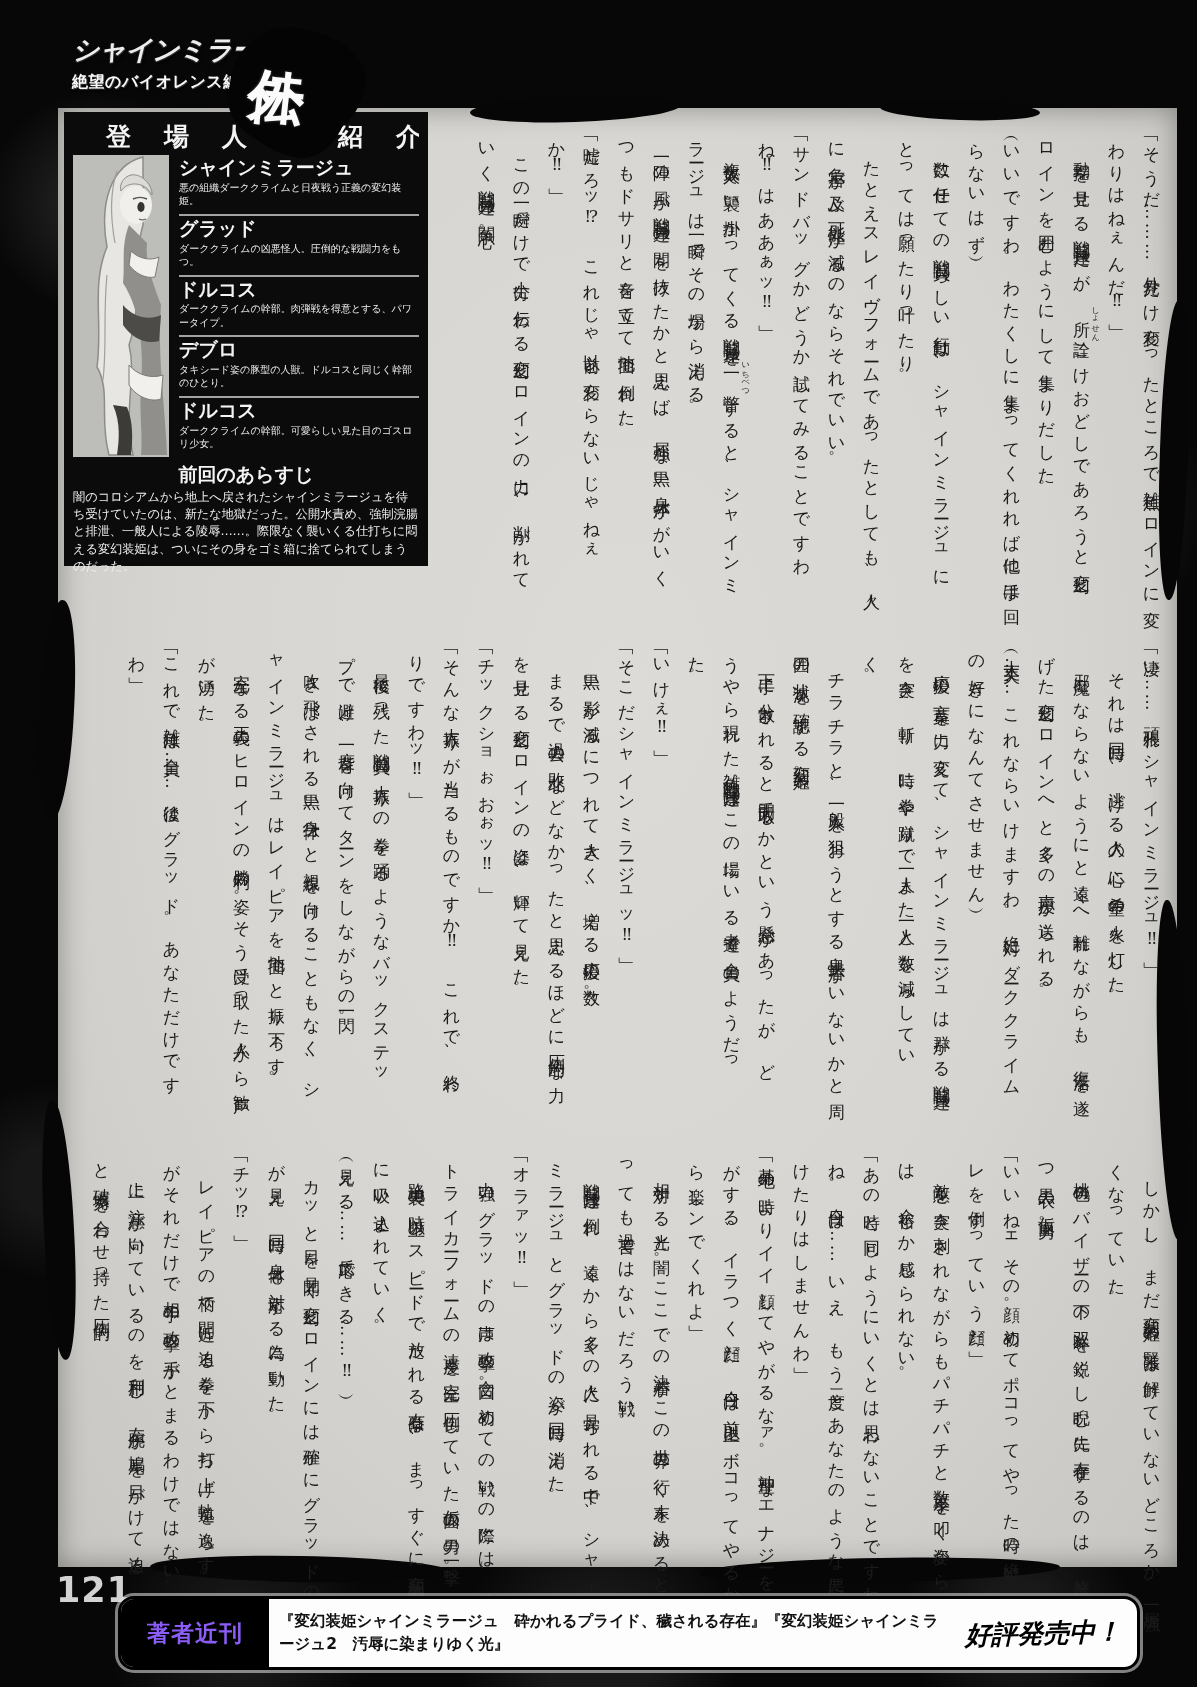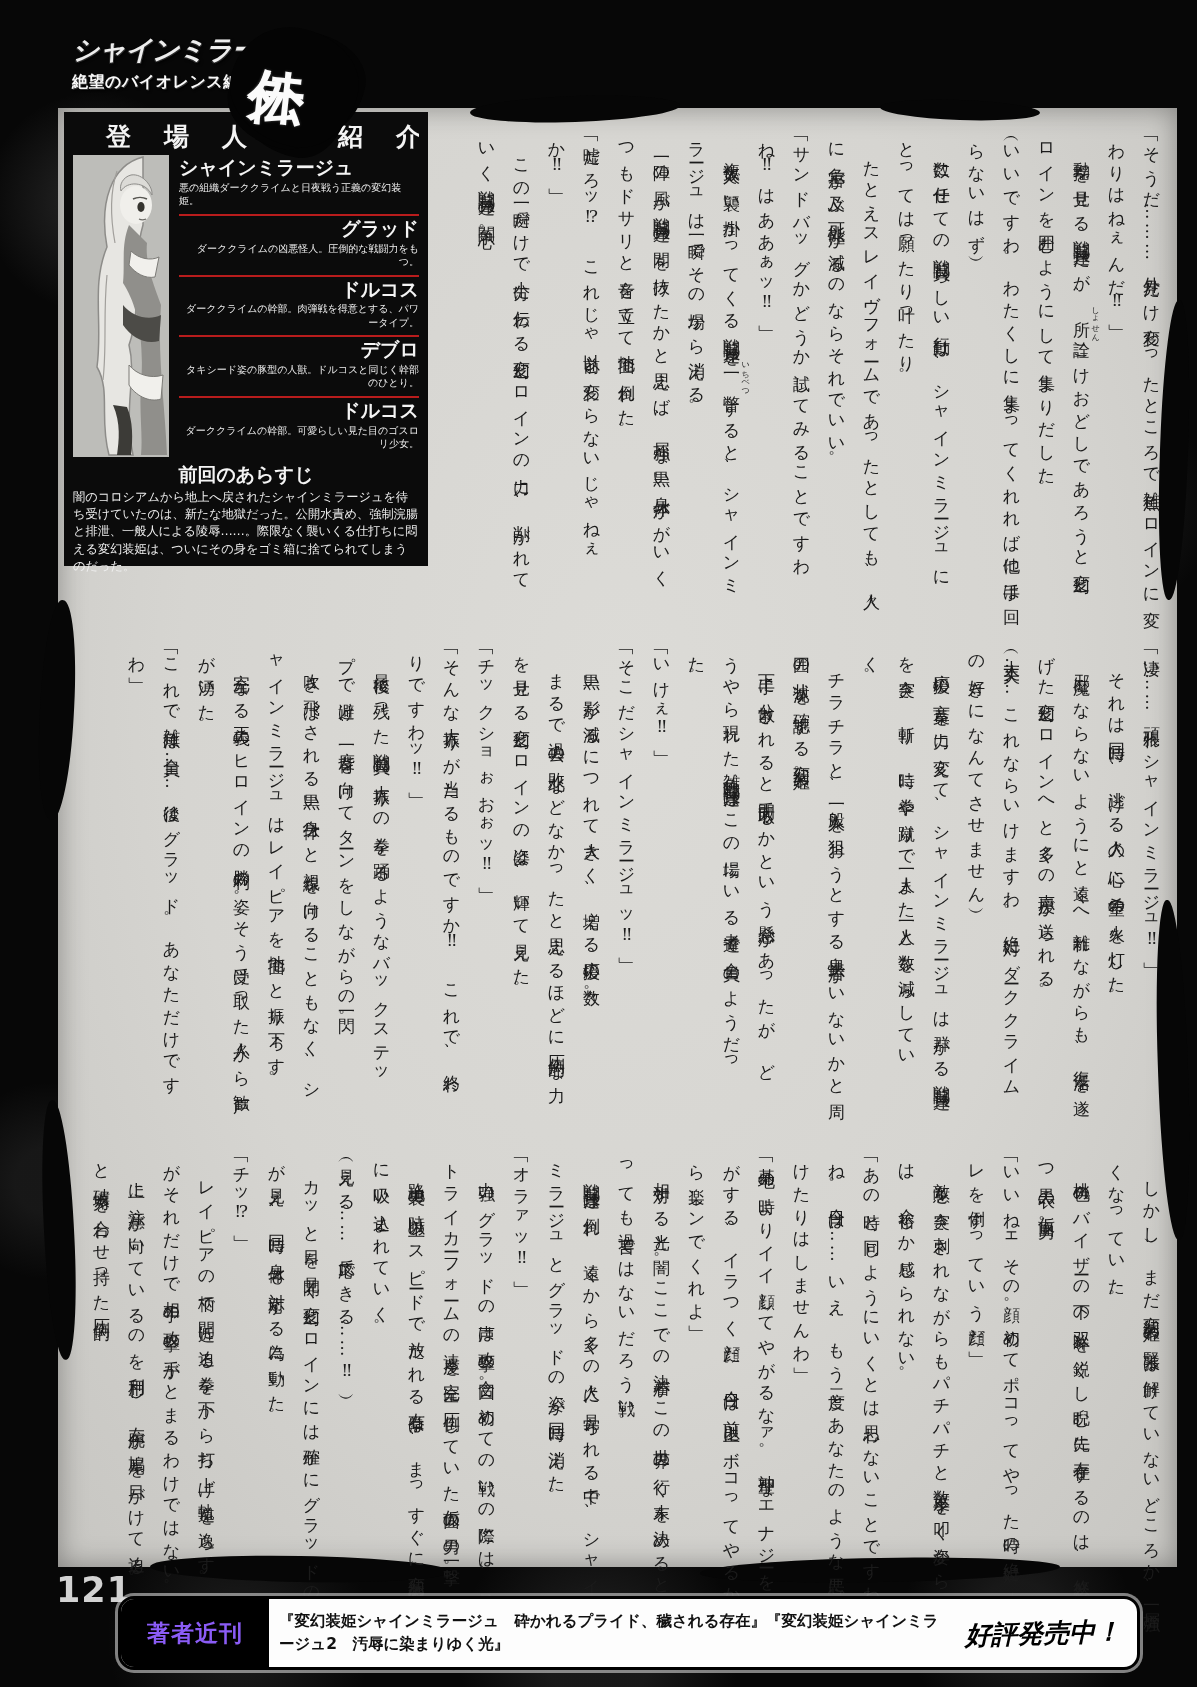--- a/index.html
+++ b/index.html
@@ -49,21 +49,21 @@
     color:#f4f4f4;box-sizing:border-box;padding:6px 9px;z-index:4;
   }
   .charbox-header{
     font-size:25px;font-weight:900;text-align:center;letter-spacing:33px;text-indent:33px;
     white-space:nowrap;height:37px;line-height:37px;overflow:hidden;
   }
   .charbox-body{display:flex;height:302px;}
   .portrait{width:96px;height:302px;flex:none;background:#bdbdb9;overflow:hidden;}
   .entries{flex:1;margin-left:10px;display:flex;flex-direction:column;}
   .entry{flex:1;padding:2px 0 1px;}
-  .entry + .entry{border-top:2px solid #b91c1c;text-align:right;}
+  .entry + .entry{border-top:2px solid #a3a3a3;}
   .entry-name{font-size:19px;font-weight:900;line-height:1.15;}
   .entry-desc{font-size:10px;line-height:1.32;margin-top:2px;color:#efefef;}
   .recap{margin-top:5px;}
   .recap-title{font-size:19px;font-weight:900;text-align:center;line-height:1.3;}
   .recap-body{font-size:12.2px;line-height:1.42;margin-top:2px;color:#efefef;}
   
   .band{
     position:absolute;writing-mode:vertical-rl;text-orientation:mixed;
     font-family:"DejaVu Serif","Liberation Serif",serif;
     font-size:17px;letter-spacing:3.3px;line-height:35px;color:#1b1b1b;z-index:3;

